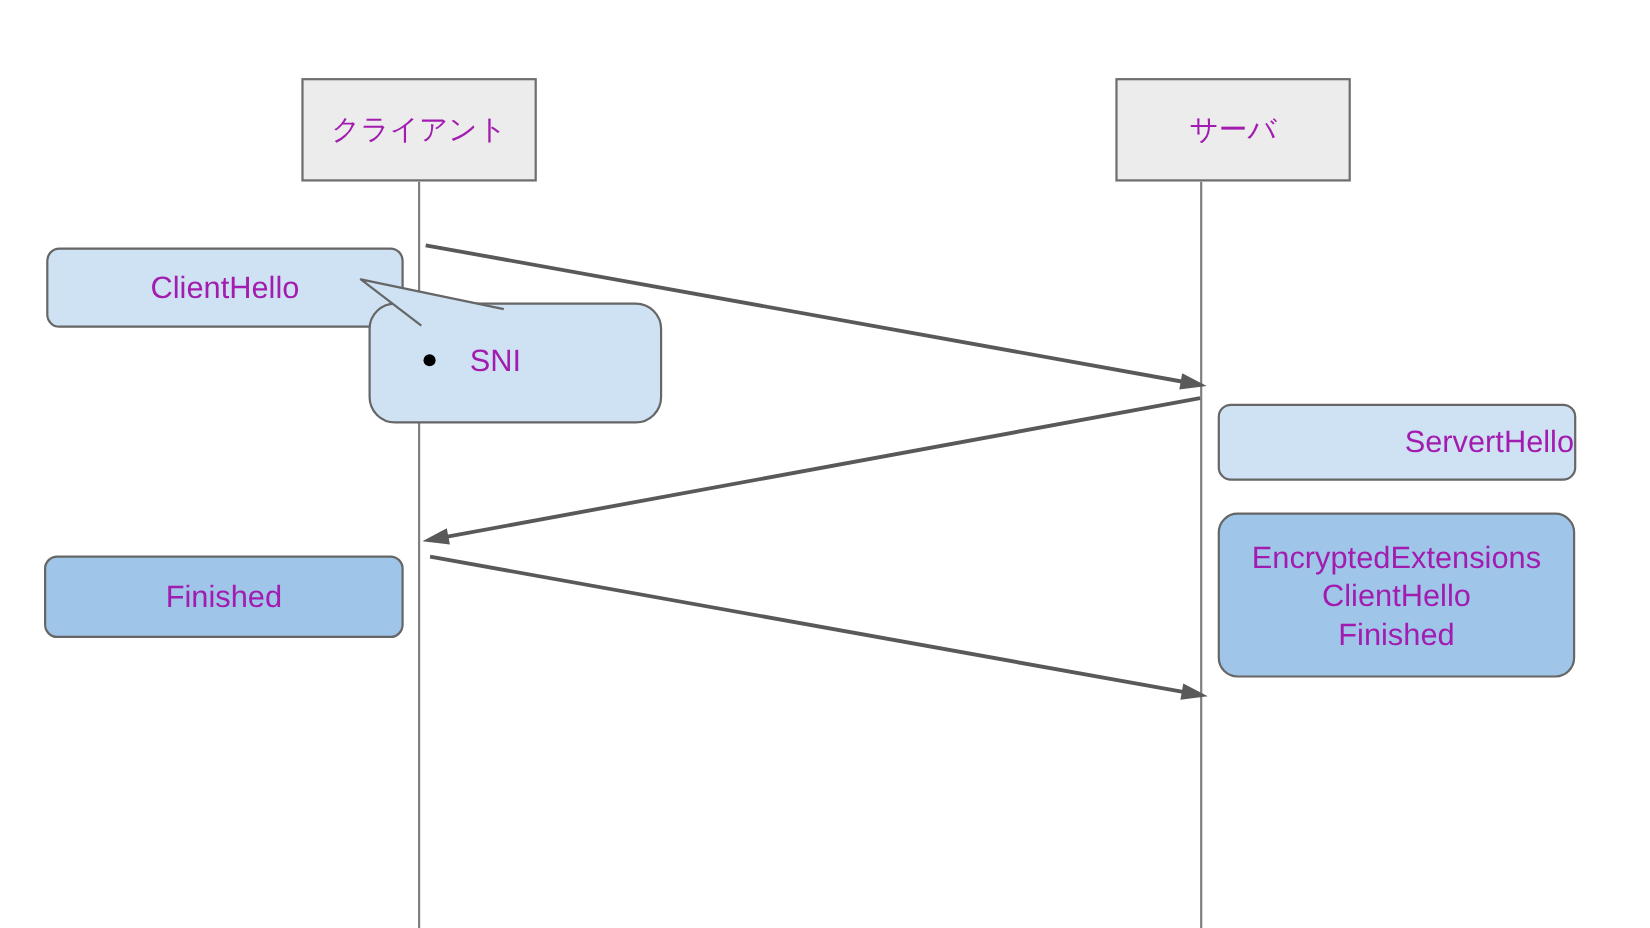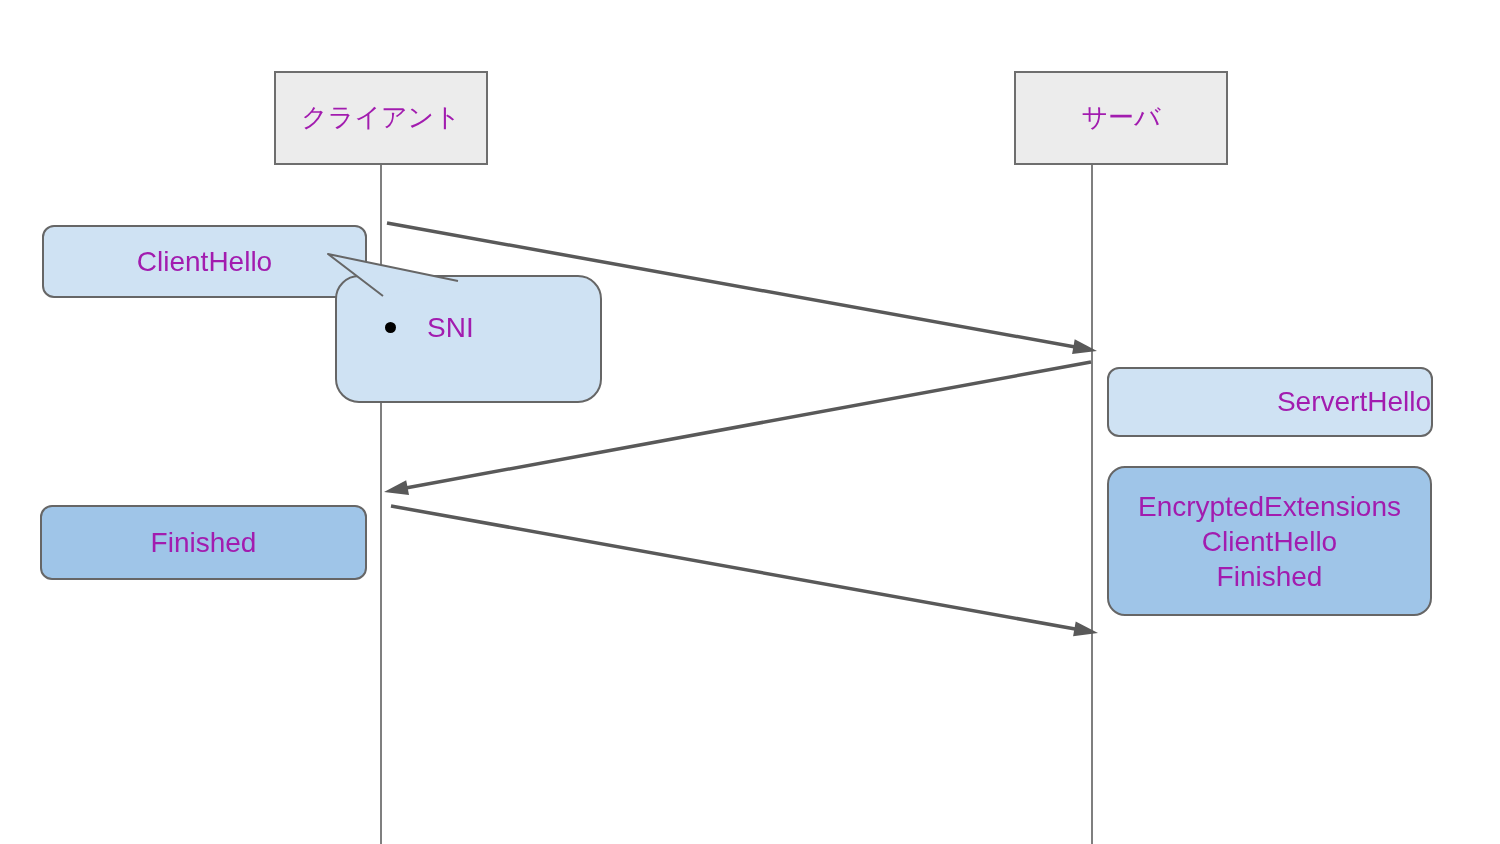--- a/index.html
+++ b/index.html
@@ -51,21 +51,21 @@
     width:11px;height:11px;border-radius:50%;
     background:#000000;
     margin-right:31px;
     flex:0 0 auto;
   }
   .flight-lines{display:flex;flex-direction:column;justify-content:center;width:100%;}
   .flight-lines div{line-height:35px;}
   #client-header{left:274px;top:71px;width:214px;height:94px;}
   #server-header{left:985px;top:71px;width:214px;height:94px;margin-left:29px;}
   #clienthello-note{left:42px;top:225px;width:325px;height:73px;}
-  #sni-callout{left:335px;top:275px;width:267px;height:128px;}
+  #sni-callout{left:335px;top:275px;width:267px;height:110px;}
   #serverhello-note{left:1107px;top:367px;width:326px;height:70px;justify-content:flex-end;}
   #server-flight-note{left:1107px;top:466px;width:325px;height:150px;border-radius:18px;}
   #finished-note{left:40px;top:505px;width:327px;height:75px;}
 </style>
 </head>
 <body>
 
 <div id="canvas">
 
   <svg class="layer">

